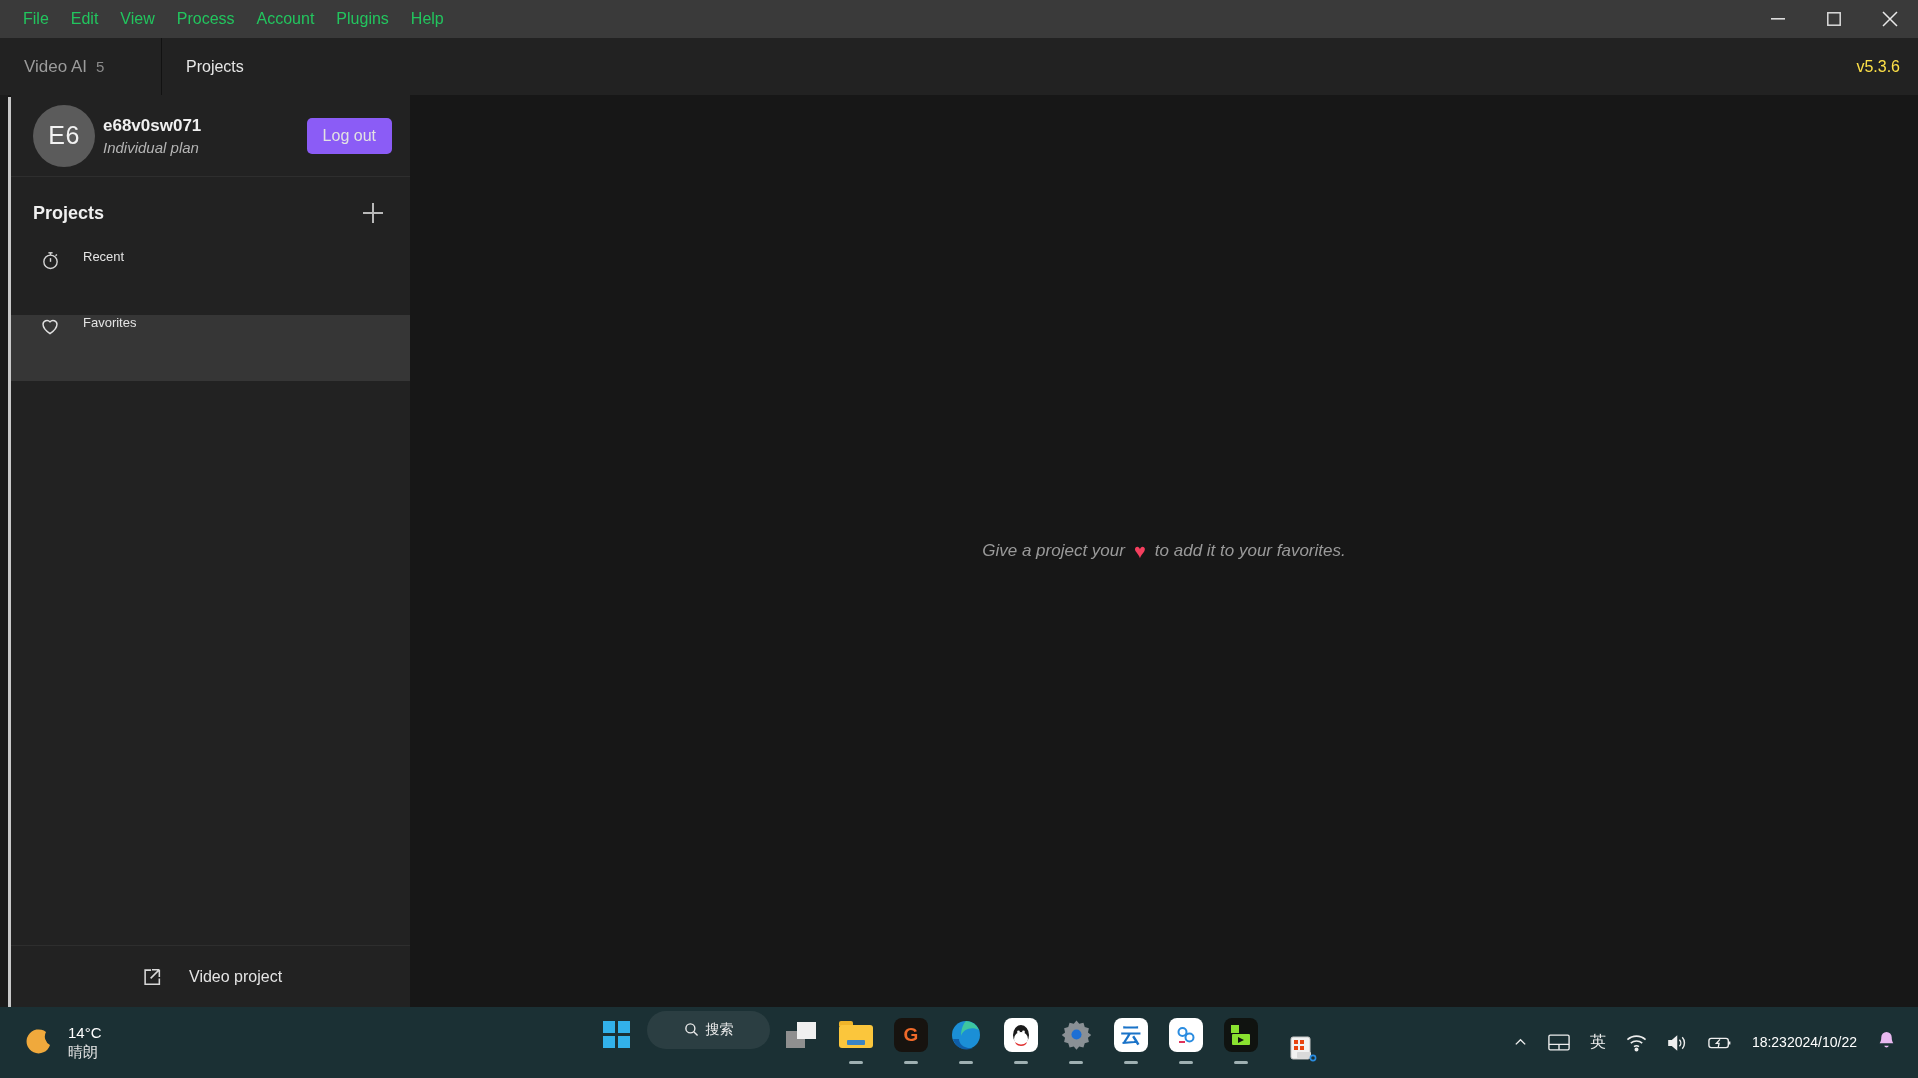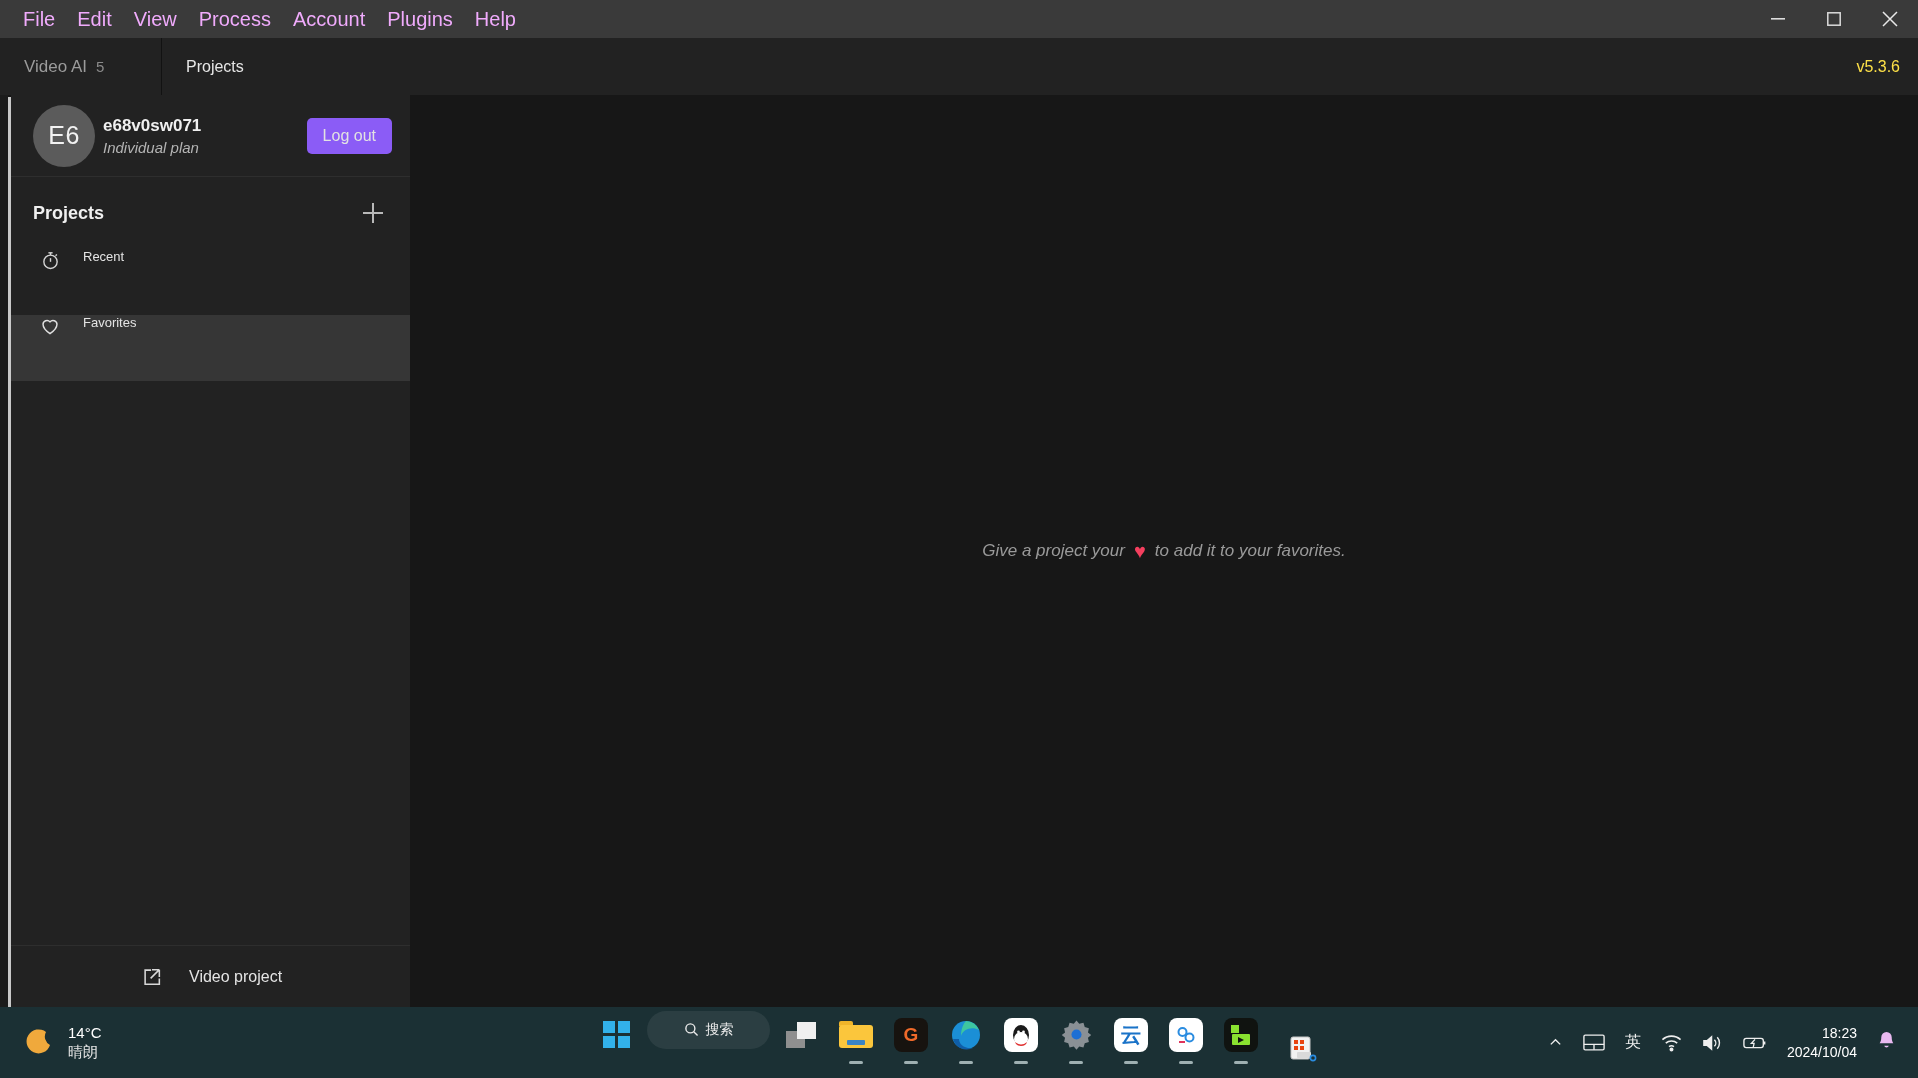--- a/index.html
+++ b/index.html
@@ -11,21 +11,21 @@
   }
   #app { position:relative; width:1918px; height:1078px; }
 
   
   .menubar {
     position:absolute; top:0; left:0; width:1918px; height:38px;
     background:#3a3a3a; display:flex; align-items:center;
   }
   .menu-items { display:flex; align-items:center; margin-left:12px; }
   .menu-item {
-    color:#f0abfc; font-size:20px; padding:6px 11px; line-height:1;
+    color:#22c55e; font-size:16px; padding:6px 11px; line-height:1;
     white-space:nowrap;
   }
   .win-controls { position:absolute; right:0; top:0; height:38px; display:flex; }
   .win-btn {
     width:56px; height:38px; display:flex; align-items:center; justify-content:center;
     color:#e8e8e8;
   }
   .win-btn svg { display:block; }
 
   
@@ -152,21 +152,21 @@
 
   .tray {
     position:absolute; right:14px; display:flex; align-items:center; gap:4px;
   }
   .tray-btn {
     height:48px; min-width:30px; padding:0 8px; border-radius:5px;
     display:flex; align-items:center; justify-content:center;
     color:#eeeeee; font-size:16px;
   }
   .clock {
-    display:flex; flex-direction:column; align-items:flex-end;
+    display:flex; flex-direction:row; align-items:flex-end;
     color:#ffffff; font-size:14px; line-height:1.35; padding:0 8px; border-radius:5px;
   }
   .bell { color:#e8b9f0; font-size:19px; }
 
   
   .winlogo { display:grid; grid-template-columns:12px 12px; grid-template-rows:12px 12px; gap:3px; }
   .winlogo i { background:#32b1ea; display:block; }
   
   .taskview { position:relative; width:30px; height:26px; }
   .taskview .b { position:absolute; width:19px; height:17px; background:#f0f0f0; right:0; top:0; }
@@ -440,21 +440,21 @@
       </div>
       <div class="tray-btn">
         <svg width="24" height="16" viewBox="0 0 26 16" fill="none" stroke="#eeeeee" stroke-width="1.5">
           <rect x="1" y="3" width="21" height="10" rx="2.5"></rect>
           <path d="M23.5 6.5 v3"></path>
           <path d="M13 4 L9 8.5 h3 L11 13" stroke="#eeeeee" stroke-width="1.4"></path>
         </svg>
       </div>
       <div class="clock">
         <span>18:23</span>
-        <span>2024/10/04</span>
+        <span>2024/10/22</span>
       </div>
       <div class="tray-btn">
         <span class="bell">
           <svg width="19" height="21" viewBox="0 0 20 22">
             <path d="M10 2 a5.5 5.5 0 0 1 5.5 5.5 c0 5 2 6.5 2 6.5 H2.5 s2-1.5 2-6.5A5.5 5.5 0 0 1 10 2z" fill="#e8b9f0"></path>
             <path d="M7.6 16.5 a2.5 2.5 0 0 0 4.8 0z" fill="#e8b9f0"></path>
           </svg>
         </span>
       </div>
     </div>

